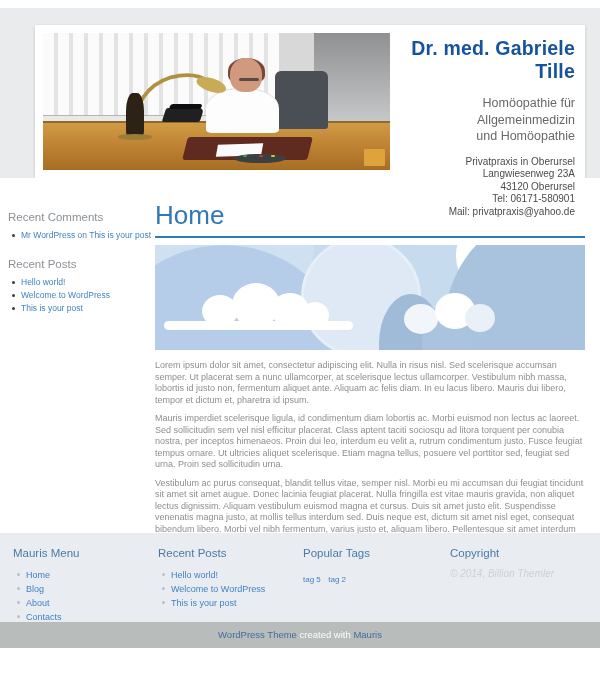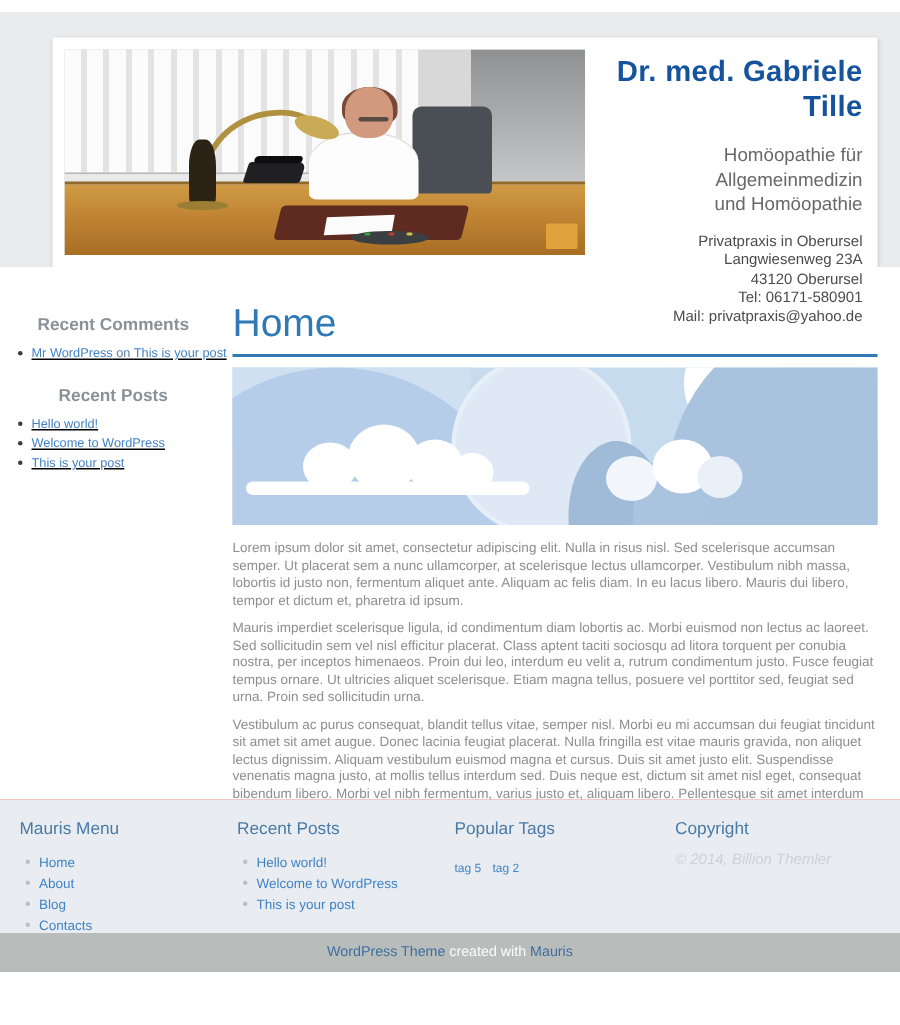--- a/index.html
+++ b/index.html
@@ -1,18 +1,18 @@
 <!DOCTYPE html>
 <html><head>
 <meta charset="utf-8">
 <style>
   * { margin:0; padding:0; box-sizing:border-box; }
   html,body { background:#fff; }
   body { font-family:"Liberation Sans", sans-serif; width:600px; }
-  .page { width:600px; height:683px; overflow:hidden; background:#ef4444; position:relative; }
+  .page { width:600px; height:683px; overflow:hidden; background:#0f172a; position:relative; }
   a { text-decoration:none; cursor:pointer; }
 
   
   .top-white { height:8px; background:#fff; }
   .header-band { background:#e9ebed; height:170px; padding:17px 15px 0 35px; }
   .header-card { background:#fff; height:153px; display:flex; padding:8px; box-shadow:0 1px 3px rgba(0,0,0,.18); }
 
   
   .photo { width:347px; height:137px; position:relative; overflow:hidden; background:#d8d8d8; flex:none; }
   .blinds { position:absolute; left:0; top:0; width:68%; height:62%;
@@ -41,22 +41,22 @@
 
   
   .h-text { flex:1; text-align:right; padding:4px 2px 0 0; }
   .h-title { font-size:19.5px; font-weight:bold; color:#15549c; letter-spacing:.2px; }
   .h-sub { font-size:12.5px; color:#686868; line-height:16.5px; margin-top:12px; }
   .h-addr { font-size:10px; color:#4b4b4b; line-height:12.6px; margin-top:11px; }
 
   
   .main-wrap { display:flex; height:355px; overflow:hidden; background:#fff; }
   .sidebar { width:147px; flex:none; padding:33px 4px 0 8px; }
-  .sidebar h3 { font-size:11.5px; font-weight:700; color:#8b9196; margin:0 0 6px;text-align:center; }
-  .sidebar ul { list-style:none; margin:0 0 16px; padding-left:13px;text-decoration:underline; }
+  .sidebar h3 { font-size:11.5px; font-weight:400; color:#8b9196; margin:0 0 6px; }
+  .sidebar ul { list-style:none; margin:0 0 16px; padding-left:13px; }
   .sidebar li { font-size:8.5px; line-height:13px; position:relative; white-space:nowrap; }
   .sidebar li::before { content:''; position:absolute; left:-9px; top:5px; width:3px; height:3px; border-radius:50%; background:#3d3d3d; }
   .sidebar a { color:#4183c4; }
   .conn { color:#5c7da0; }
 
   .content { flex:1; padding:22px 15px 0 8px; }
   .content h1 { font-size:26px; font-weight:400; color:#3079b5; padding-bottom:5px; border-bottom:2px solid #2f7ab8; }
   .content p { font-size:9px; line-height:11.5px; color:#8e8e8e; margin:0 0 7px; text-align:left; }
 
   
@@ -197,22 +197,22 @@
     </div>
 
   </div>
 
   <div class="footer">
 
     <div class="fcol fcol1">
       <h3>Mauris Menu</h3>
       <ul>
         <li><a href="#">Home</a></li>
+        <li><a href="#">Blog</a></li>
         <li><a href="#">About</a></li>
-        <li><a href="#">Blog</a></li>
         <li><a href="#">Contacts</a></li>
       </ul>
     </div>
 
     <div class="fcol fcol2">
       <h3>Recent Posts</h3>
       <ul>
         <li><a href="#">Hello world!</a></li>
         <li><a href="#">Welcome to WordPress</a></li>
         <li><a href="#">This is your post</a></li>

